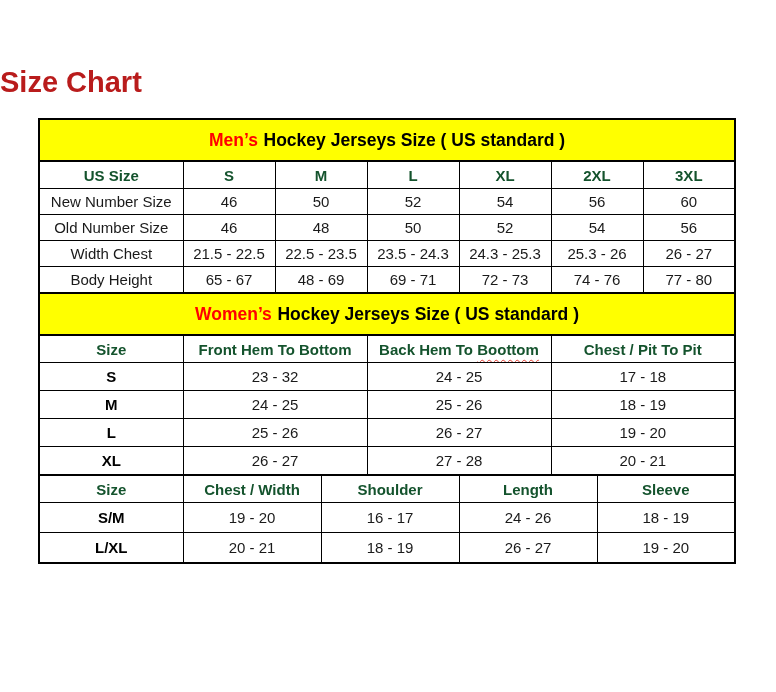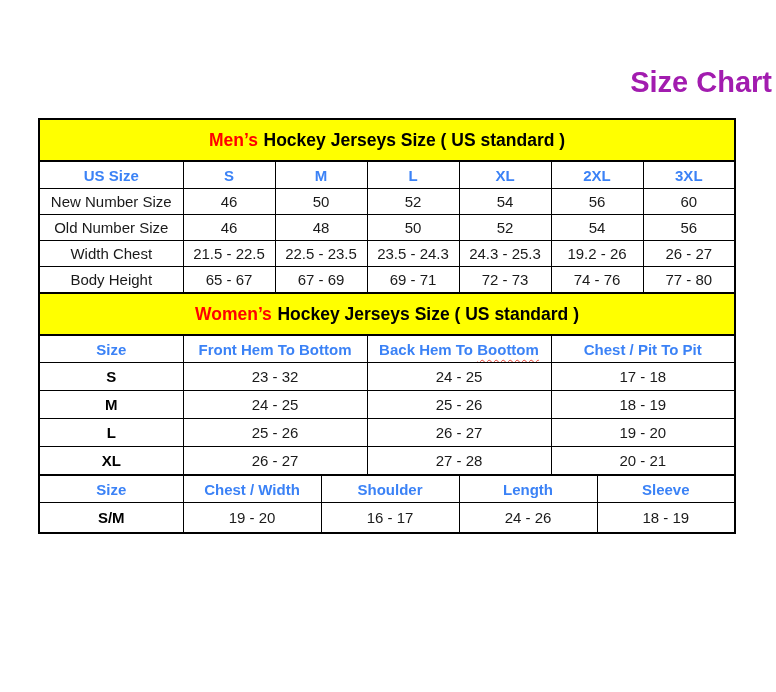--- a/index.html
+++ b/index.html
@@ -3,24 +3,24 @@
 <meta charset="utf-8">
 <style>
   html, body { margin: 0; padding: 0; background: #ffffff; }
   body {
     width: 776px; height: 692px; overflow: hidden;
     font-family: "Liberation Sans", sans-serif;
     -webkit-font-smoothing: antialiased;
   }
   .page-title {
     margin: 66px 4px 0 0;
-    text-align: right;
+    text-align: left;
     font-size: 29px;
     font-weight: 700;
-    color: #a21caf;
+    color: #b91c1c;
   }
   .tables { width: 652px; margin: 19px 0 0 38px; }
   table {
     border-collapse: collapse;
     table-layout: fixed;
     width: 696px;
     border: 2px solid #000;
   }
   table + table { margin-top: -2px; }
   col.w144 { width: 144px; }
@@ -42,21 +42,21 @@
     background: #FFFF00;
     border: 2px solid #000;
     height: 40px;
     font-size: 17.5px;
     font-weight: 700;
     color: #000;
   }
   .youth tr.band td { height: 28px; }
   tr.band .hl { color: #FF0000; }
   tr.band .rest { margin-left: 0.32em; }
-  tr.cols th { font-weight: 700; color: #3b82f6; height: 26px; }
+  tr.cols th { font-weight: 700; color: #14532d; height: 26px; }
   tr.data td { height: 25px; }
   .women tr.data td { height: 27px; }
   .youth tr.data td { height: 29px; }
   .women td.rowlabel, .youth td.rowlabel { font-weight: 700; color: #000; }
   .squiggle {
     margin-left: 0.28em;
     text-decoration: underline;
     text-decoration-style: wavy;
     text-decoration-color: #E03C31;
     text-decoration-thickness: 1px;
@@ -111,27 +111,27 @@
           <td>52</td>
           <td>54</td>
           <td>56</td>
         </tr>
         <tr class="data">
           <td class="rowlabel">Width Chest</td>
           <td>21.5 - 22.5</td>
           <td>22.5 - 23.5</td>
           <td>23.5 - 24.3</td>
           <td>24.3 - 25.3</td>
-          <td>19.2 - 26</td>
+          <td>25.3 - 26</td>
           <td>26 - 27</td>
         </tr>
         <tr class="data">
           <td class="rowlabel">Body Height</td>
           <td>65 - 67</td>
-          <td>67 - 69</td>
+          <td>48 - 69</td>
           <td>69 - 71</td>
           <td>72 - 73</td>
           <td>74 - 76</td>
           <td>77 - 80</td>
         </tr>
       </tbody>
     </table>
 
     <table class="women">
       <colgroup>
@@ -193,17 +193,24 @@
           <th>Length</th>
           <th>Sleeve</th>
         </tr>
         <tr class="data">
           <td class="rowlabel">S/M</td>
           <td>19 - 20</td>
           <td>16 - 17</td>
           <td>24 - 26</td>
           <td>18 - 19</td>
         </tr>
+        <tr class="data">
+          <td class="rowlabel">L/XL</td>
+          <td>20 - 21</td>
+          <td>18 - 19</td>
+          <td>26 - 27</td>
+          <td>19 - 20</td>
+        </tr>
       </tbody>
     </table>
 
   </div>
 </main>
 
 </body></html>

